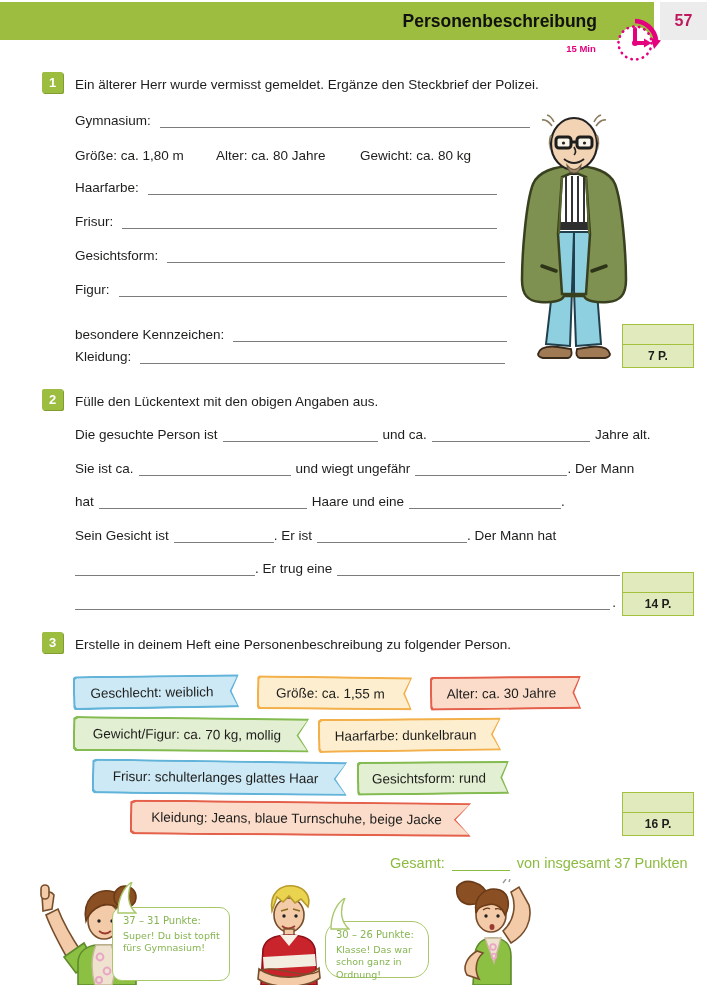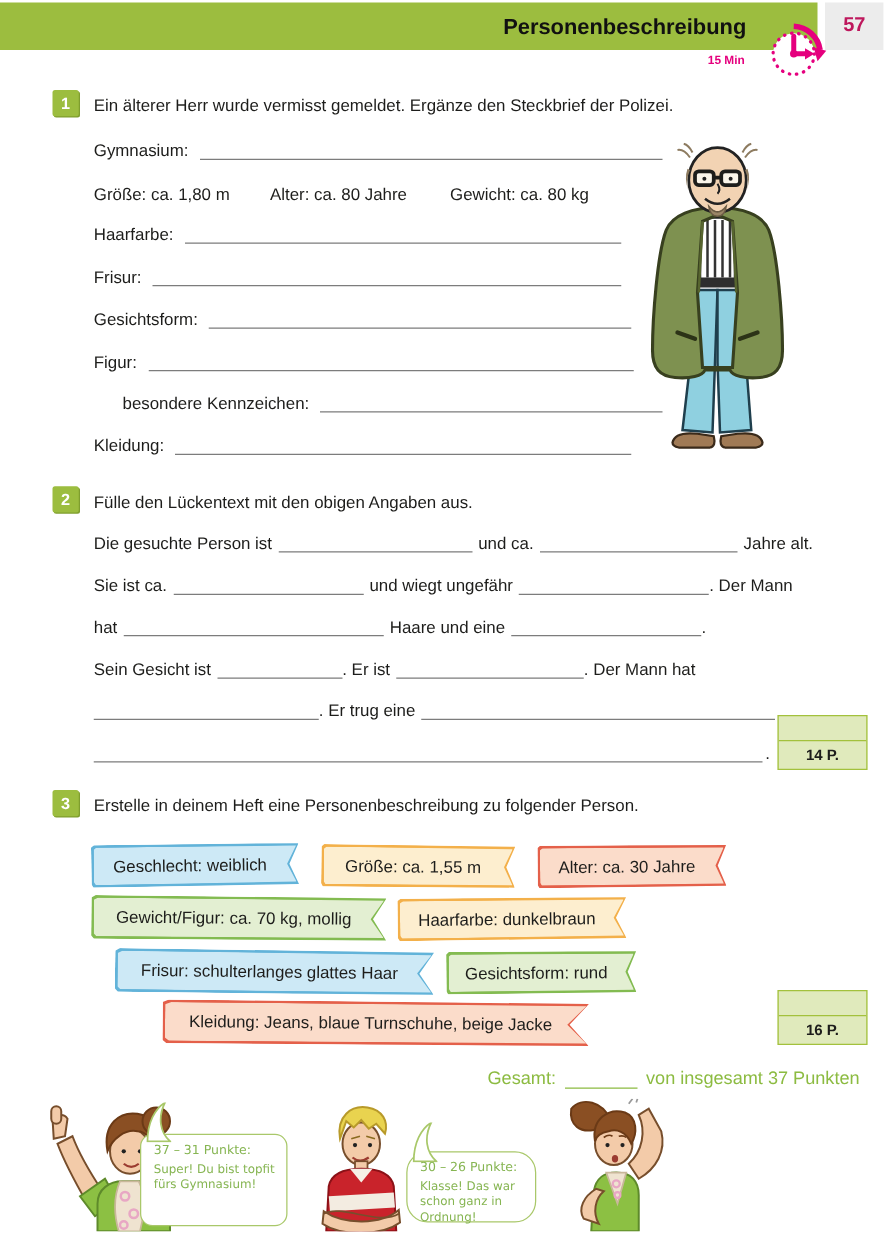--- a/index.html
+++ b/index.html
@@ -93,21 +93,21 @@
       <span class="fl"></span>
   </div>
   <div class="frow" style="top:281px;width:432px;">
     <span>Figur:</span>
       <span class="fl"></span>
   </div>
   <div class="frow" style="top:247px;width:430px;">
     <span>Gesichtsform:</span>
       <span class="fl"></span>
   </div>
-  <div class="frow" style="top:314px;width:432px;margin-left:23px;">
+  <div class="frow" style="top:326px;width:432px;">
     <span>besondere Kennzeichen:</span>
       <span class="fl"></span>
   </div>
   <div class="frow" style="top:348px;width:430px;">
     <span>Kleidung:</span>
       <span class="fl"></span>
   </div>
 
   <div class="char" style="left:518px;top:114px;">
     <svg width="112" height="252" viewBox="0 0 112 252">
@@ -141,20 +141,24 @@
         <line x1="53" y1="28" x2="59" y2="28" stroke-width="3"></line>
       </g>
       <circle cx="45.5" cy="29" r="1.6" fill="#222"></circle>
       <circle cx="66.5" cy="29" r="1.6" fill="#222"></circle>
       <path d="M56 33 q3 5 0 8" stroke="#222" stroke-width="1.6" fill="none"></path>
       <path d="M46 45 q10 8 20 0" stroke="#222" stroke-width="2" fill="none"></path>
       <path d="M49 51 q7 9 14 0 q-1 8 -7 8 q-6 0 -7 -8 Z" fill="#9a8566" stroke="#6b5b44" stroke-width="1.2"></path>
     </svg>
   </div>
 
+  <div class="pbox" style="top:324px;">
+    <div class="cell-top"></div>
+    <div class="cell-bot">7 P.</div>
+  </div>
 
   <div class="tasknum" style="left:42px;top:389px;">2</div>
   <div class="instr" style="top:394px;">Fülle den Lückentext mit den obigen Angaben aus.</div>
 
   <div class="gapline" style="top:426px;">
     <span>Die gesuchte Person ist</span>
       <span class="gap" style="width:155px;"></span>
     <span>und ca.</span>
       <span class="gap" style="width:158px;"></span>
     <span>Jahre alt.</span>

